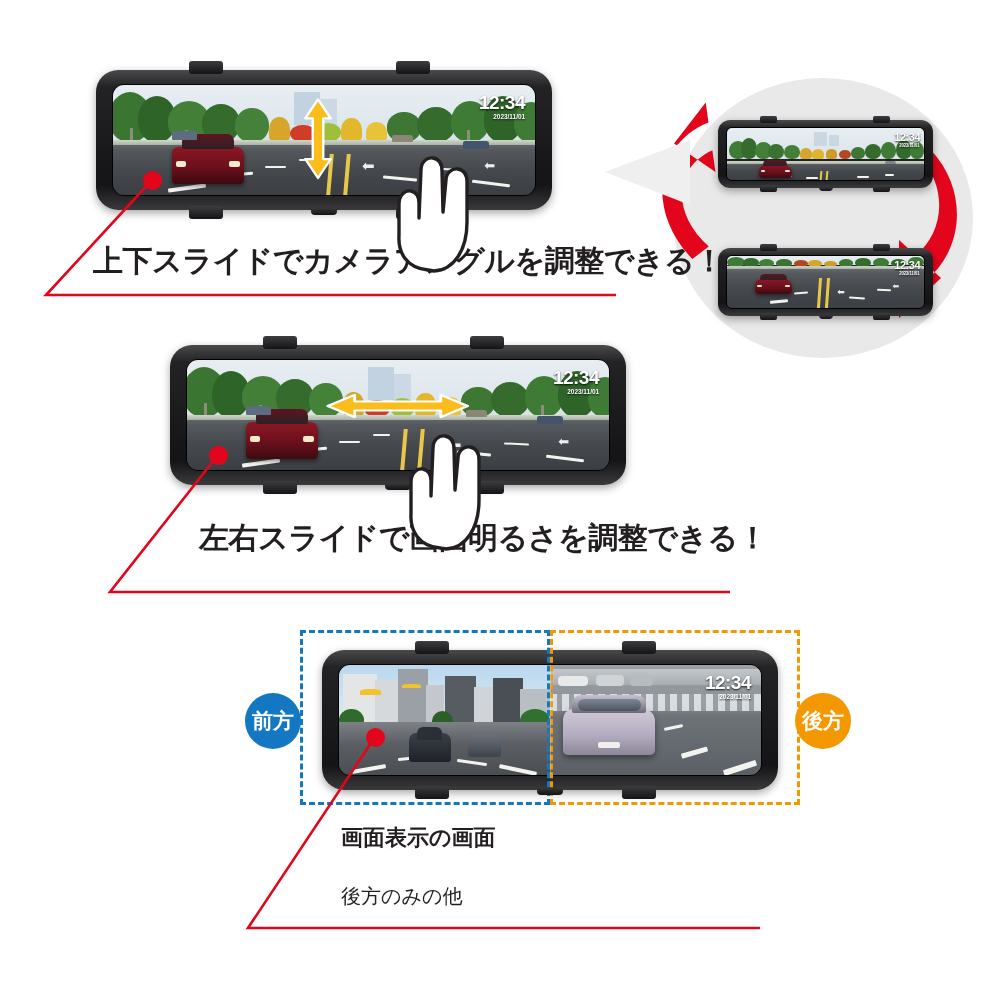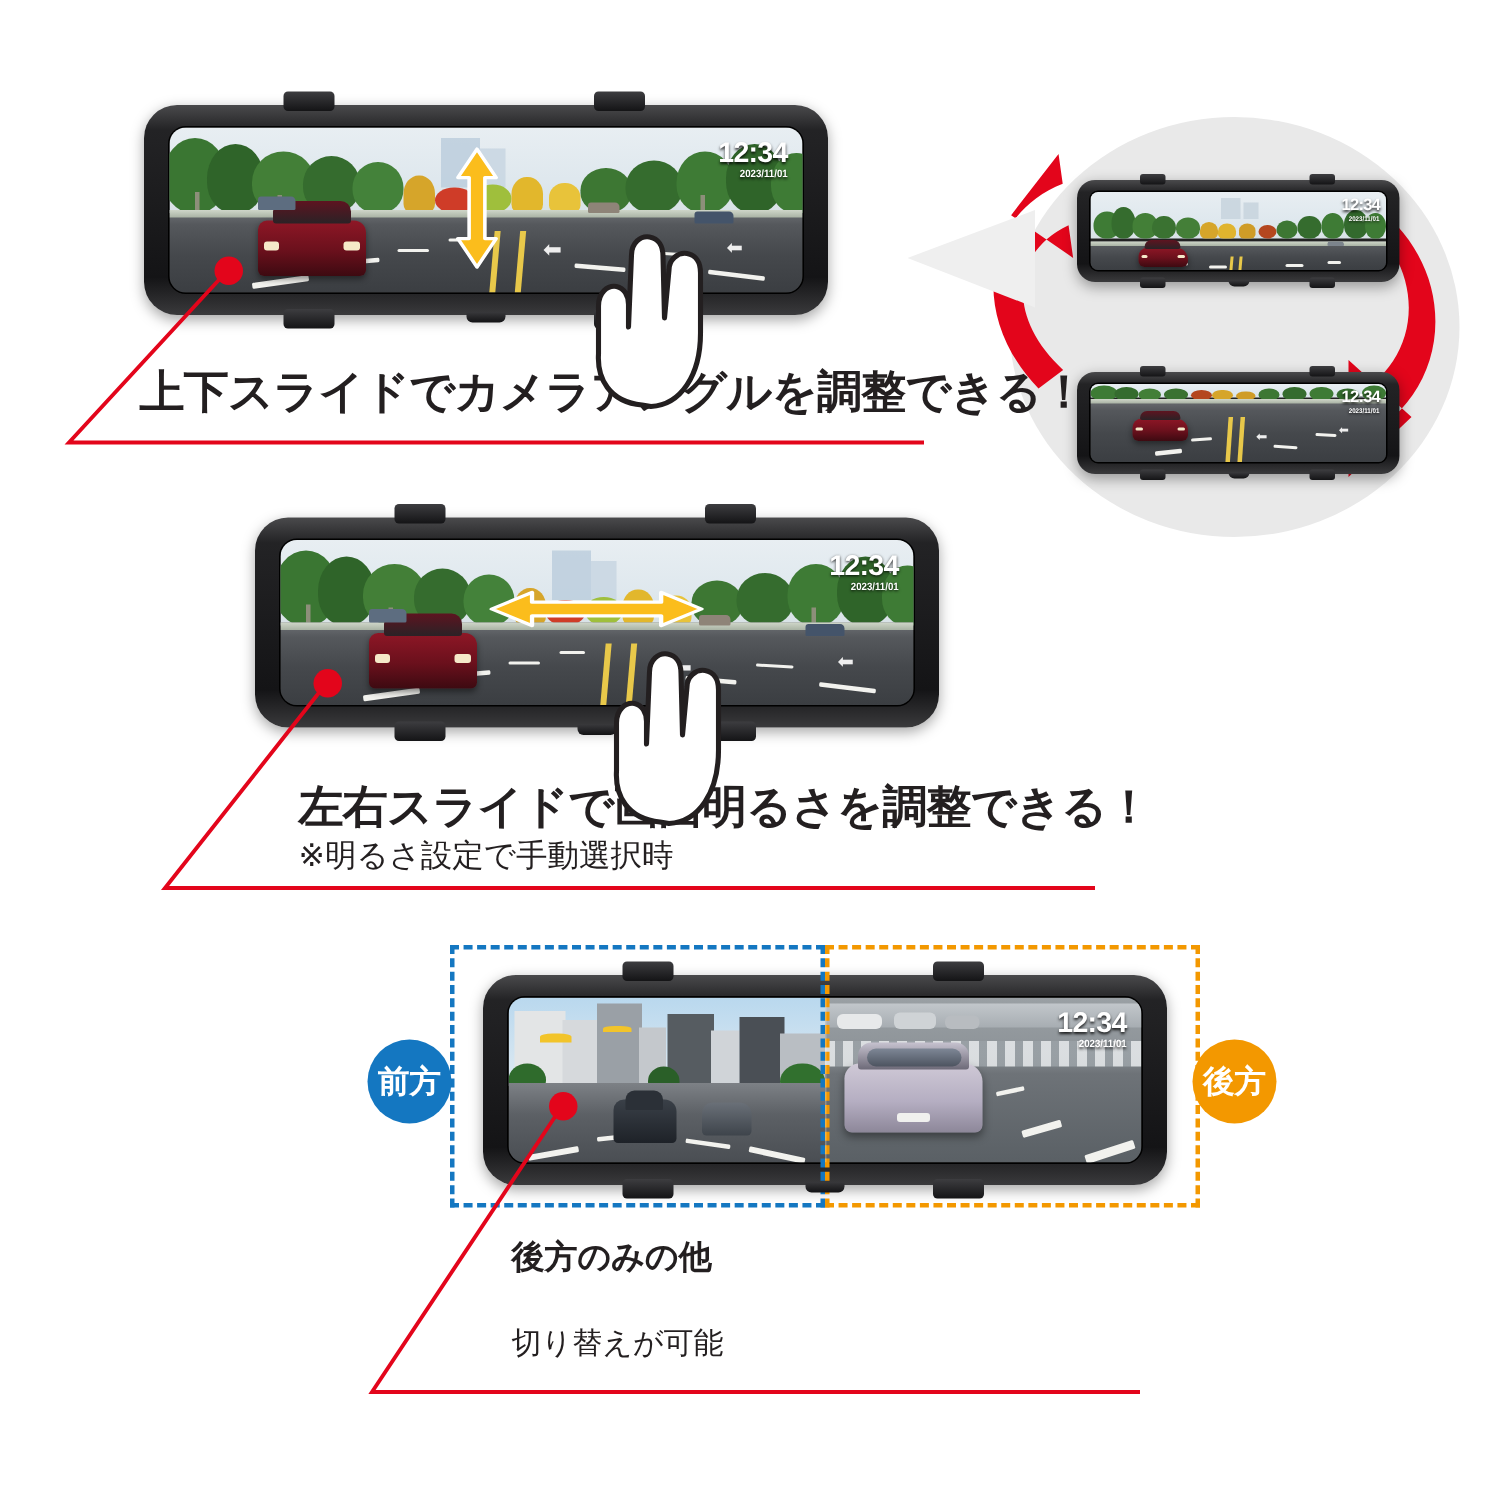--- a/index.html
+++ b/index.html
@@ -402,21 +402,20 @@
     <svg viewBox="0 0 105 135" width="100%" height="100%">
       <path d="M40,130 C18,128 10,112 11,96 L11,64 C11,55 17,50 23,51 C28,52 31,57 31,63 L31,78
                L33,30 C33,22 39,17 45,18 C51,19 54,24 54,31 L55,72 L58,40 C58,33 64,28 70,29
                C76,30 79,35 79,42 L79,82 C79,110 66,130 46,131 Z" fill="#ffffff" stroke="#231f20" stroke-width="3.4" stroke-linejoin="round"></path>
     </svg>
   </div>
 
   <div class="reddot" style="left:209px; top:446px; width:19px; height:19px;"></div>
 
   <div class="headline h1" style="left:199px; top:518px;">左右スライドで画面明るさを調整できる！</div>
-  <div class="subnote" style="left:199px; top:556px;">※明るさ設定で手動選択時</div>
 
   <div class="dashbox" style="left:300px; top:630px; width:250px; height:175px; border:3px dashed #1477c1;"></div>
   <div class="dashbox" style="left:550px; top:630px; width:250px; height:175px; border:3px dashed #f39800;"></div>
 
   <div class="badge" style="left:245px; top:693px; width:56px; height:56px; background:#1477c1;">
     <span>前方</span>
   </div>
   <div class="badge" style="left:795px; top:693px; width:56px; height:56px; background:#f39800;">
     <span>後方</span>
   </div>
@@ -491,16 +490,16 @@
 
       <div class="stamp" style="right:10px; top:8px; z-index:7;">
         <div class="t" style="font-size:19px;">12:34</div>
         <div class="d" style="font-size:7px; margin-top:1px;">2023/11/01</div>
       </div>
     </div>
   </div>
 
   <div class="reddot" style="left:366px; top:728px; width:19px; height:19px;"></div>
 
-  <div class="body-title" style="left:341px; top:823px;">後方のみの他</div>
-  <div class="body-text" style="left:341px; top:883px;">切り替えが可能</div>
+  <div class="body-title" style="left:341px; top:823px;">画面表示の画面</div>
+  <div class="body-text" style="left:341px; top:883px;">後方のみの他</div>
 
 </div>
 
 </body></html>

